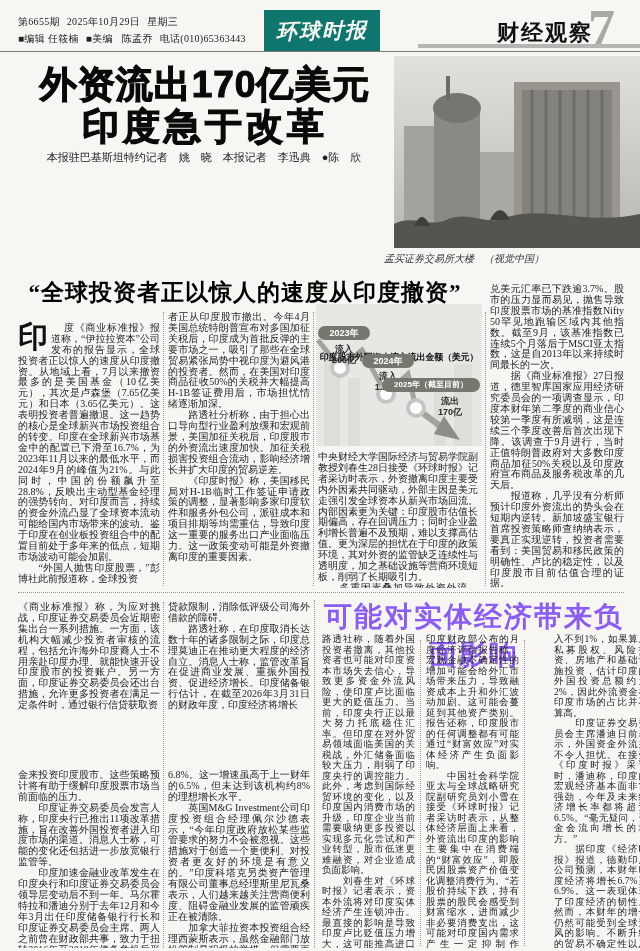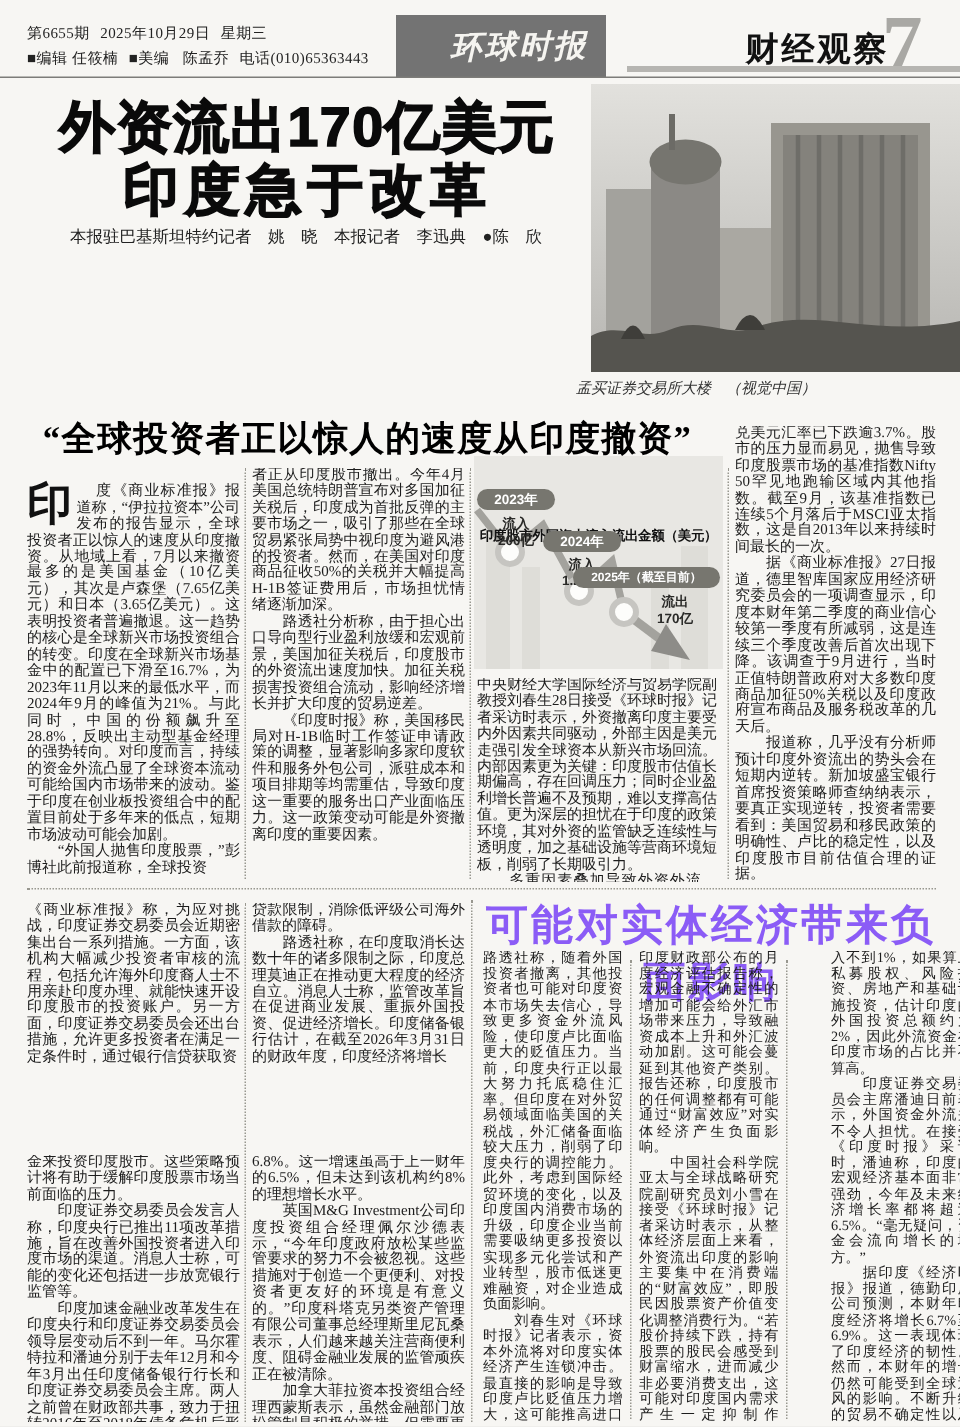--- a/index.html
+++ b/index.html
@@ -6,21 +6,21 @@
   #page{position:relative;width:640px;height:951px;background:#f7f6f3;overflow:hidden;
         font-family:"Liberation Serif","DejaVu Serif",serif;color:#1b1b1b;}
   .abs{position:absolute;}
   .body{font-size:10px;line-height:10.9px;text-align:justify;white-space:pre-wrap;
         overflow:hidden;color:#1c1c1c;}
   .body-sm{font-size:9.5px;line-height:10.5px;}
   .dropcap{float:left;font-size:30px;line-height:27px;font-weight:bold;padding:0 3px 0 0;
            font-family:"Liberation Serif",serif;color:#111;}
   .mast-line{font-size:10px;color:#222;letter-spacing:0.3px;}
   .mast-line span{margin-right:7px;}
-  .logo-box{background:#737373;display:flex;align-items:center;justify-content:center;padding-left:24px;}
+  .logo-box{background:#0f766e;display:flex;align-items:center;justify-content:center;}
   .logo-text{color:#f5f4f0;font-size:21px;font-weight:bold;font-style:italic;
              letter-spacing:2px;transform:rotate(-1deg);font-family:"Liberation Serif",serif;}
   .section-title{font-size:22px;font-weight:bold;letter-spacing:2px;color:#111;}
   .page-num{font-size:54px;font-weight:bold;color:#a9a8a4;font-family:"Liberation Serif",serif;line-height:1;}
   .rule{background:#7d7c79;}
   .band{background:#b6b5b1;}
   .headline{font-family:"Liberation Sans","DejaVu Sans",sans-serif;font-weight:bold;color:#0a0a0a;
             -webkit-text-stroke:1.1px #0a0a0a;text-align:center;}
   .hl1{font-size:37px;letter-spacing:1px;}
   .hl2{font-size:37px;letter-spacing:4px;}

